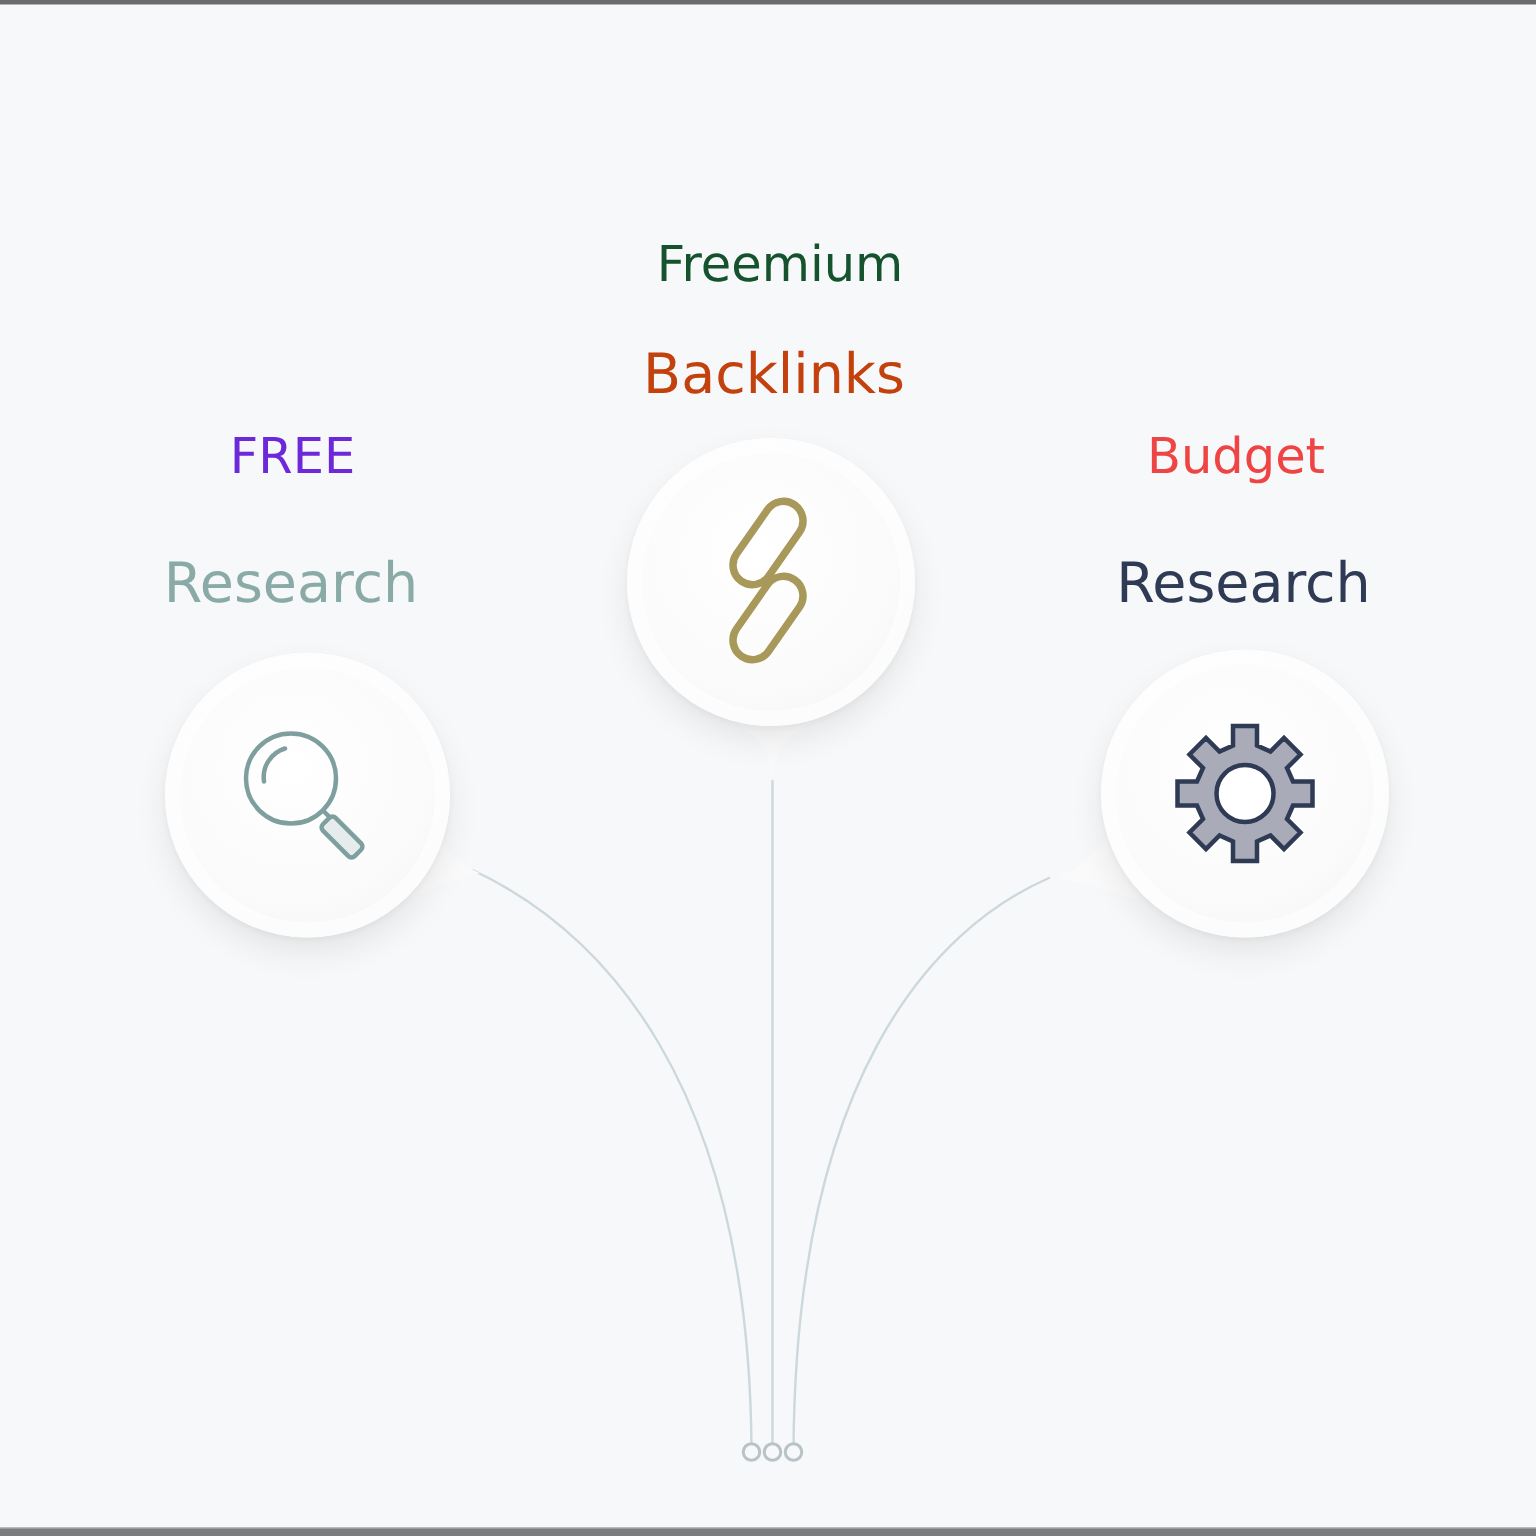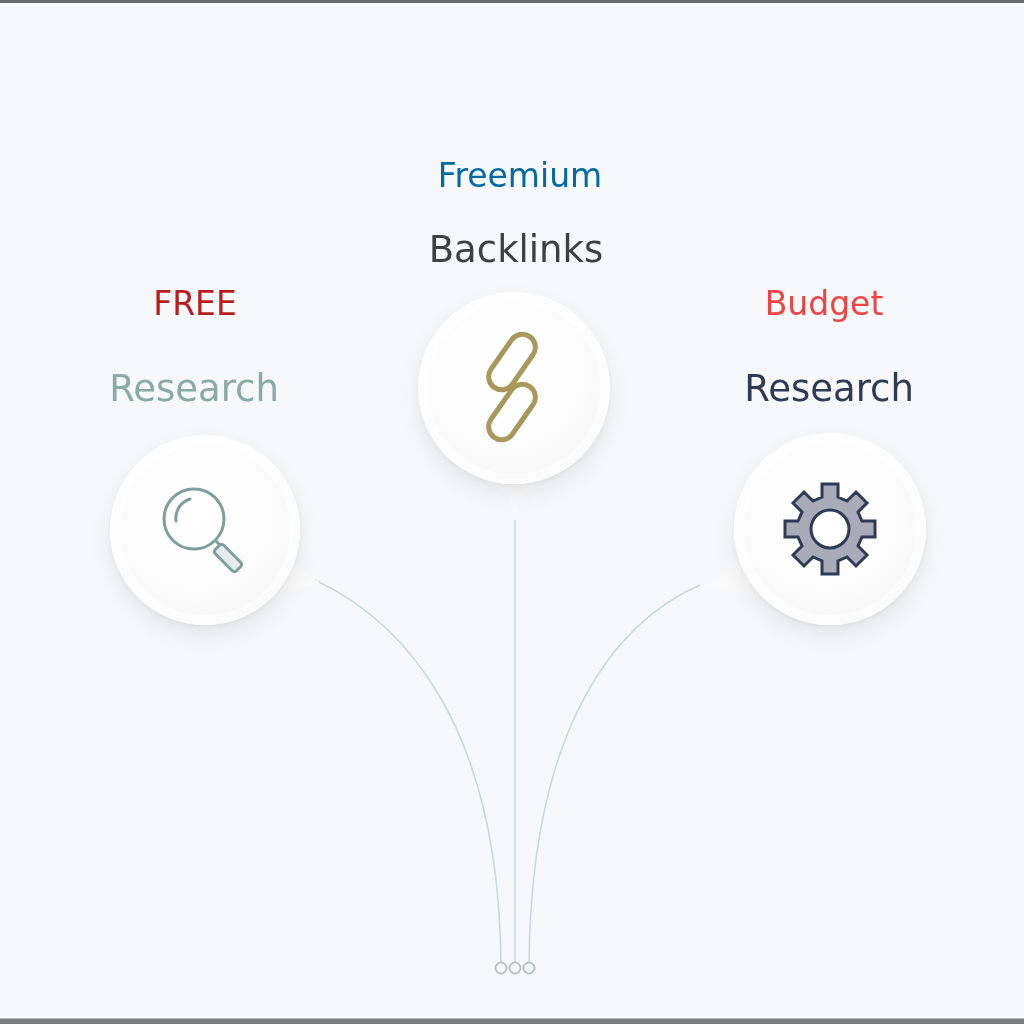--- a/index.html
+++ b/index.html
@@ -37,33 +37,33 @@
 
   <circle cx="501" cy="968" r="5.5" fill="#f7f8f9" stroke="#b9c2c6" stroke-width="2"></circle>
   <circle cx="515" cy="968" r="5.5" fill="#f7f8f9" stroke="#b9c2c6" stroke-width="2"></circle>
   <circle cx="529" cy="968" r="5.5" fill="#f7f8f9" stroke="#b9c2c6" stroke-width="2"></circle>
 
   <path d="M480,478 Q515,490 515,522 Q515,490 550,478 Z" fill="#fafafa"></path>
   <path d="M285,545 Q300,575 320,582 Q290,590 270,600 Z" fill="#fafafa"></path>
   <path d="M745,545 Q730,575 705,585 Q735,592 760,600 Z" fill="#fafafa"></path>
 </svg>
 
-<div class="label tier" style="left:195px; top:284px; color:#b91c1c;">FREE</div>
+<div class="label tier" style="left:195px; top:284px; color:#6d28d9;">FREE</div>
 <div class="label topic" style="left:194px; top:367px; color:#8aaaa8;">Research</div>
 <div class="node" style="left:110px; top:435px; width:190px; height:190px;">
   <svg width="110" height="110" viewBox="0 0 110 110">
     <circle cx="44" cy="44" r="30" fill="none" stroke="#7e9f9e" stroke-width="3"></circle>
     <path d="M26,46 A20,20 0 0 1 40,24" fill="none" stroke="#7e9f9e" stroke-width="3" stroke-linecap="round"></path>
     <line x1="66" y1="66" x2="74" y2="74" stroke="#7e9f9e" stroke-width="3"></line>
     <rect x="72" y="68" width="12" height="30" rx="3" transform="rotate(-45 78 83)" fill="#e6ecec" stroke="#7e9f9e" stroke-width="3"></rect>
   </svg>
 </div>
 
-<div class="label tier" style="left:520px; top:156px; color:#0369a1;">Freemium</div>
-<div class="label topic" style="left:516px; top:228px; color:#404040;">Backlinks</div>
+<div class="label tier" style="left:520px; top:156px; color:#14532d;">Freemium</div>
+<div class="label topic" style="left:516px; top:228px; color:#c2410c;">Backlinks</div>
 <div class="node" style="left:418px; top:292px; width:192px; height:192px;">
   <svg width="110" height="130" viewBox="0 0 110 130">
     <g fill="none" stroke="#a8995a" stroke-width="5">
       <rect x="40" y="8" width="26" height="62" rx="13" transform="rotate(35 53 39)"></rect>
       <rect x="40" y="58" width="26" height="62" rx="13" transform="rotate(35 53 89)"></rect>
     </g>
   </svg>
 </div>
 
 <div class="label tier" style="left:824px; top:284px; color:#ef4444;">Budget</div>

